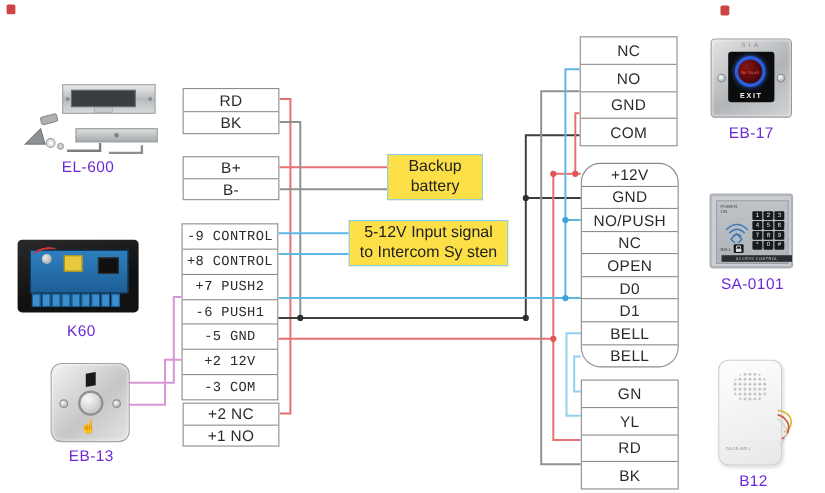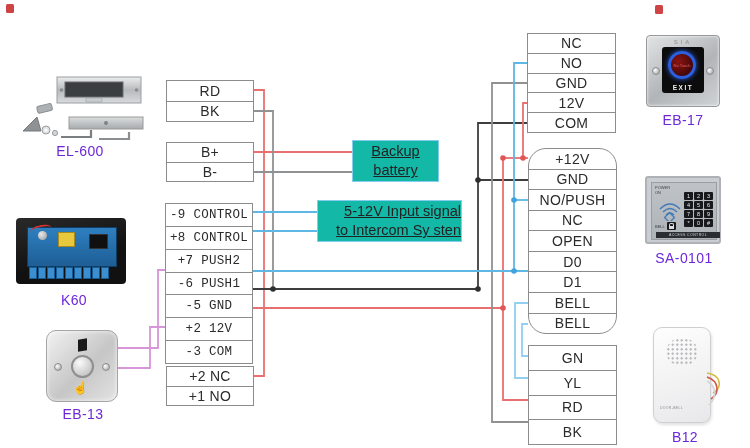--- a/index.html
+++ b/index.html
@@ -9,25 +9,25 @@
   
   .tblock{position:absolute;border:1.5px solid #8c8c8c;background:#fff;
     display:flex;flex-direction:column;box-sizing:border-box;}
   .trow{flex:1;display:flex;align-items:center;justify-content:center;
     font-size:14px;color:#2b2b2b;letter-spacing:.3px;
     border-bottom:1.5px solid #8c8c8c;white-space:nowrap;}
   .trow:last-child{border-bottom:none;}
   .tblock.small .trow{font-size:12.5px;}
 
   
-  .note{position:absolute;border:1.6px solid #85cced;background:#14b8a6;
+  .note{position:absolute;border:1.6px solid #85cced;background:#fde047;
     display:flex;flex-direction:column;justify-content:center;
-    font-size:14.5px;color:#222;line-height:19px;box-sizing:border-box;text-decoration:underline;}
+    font-size:14.5px;color:#222;line-height:19px;box-sizing:border-box;}
   .note.center{align-items:center;}
-  .note.left{align-items:flex-end;padding-left:0;}
+  .note.left{align-items:center;padding-left:0;}
 
   
   .wires{position:absolute;left:0;top:0;pointer-events:none;}
 
   
   .dev{position:absolute;}
   .devlabel{position:absolute;left:0;right:0;text-align:center;
     font-size:14px;color:#6d28d9;letter-spacing:.4px;}
 
   
@@ -189,21 +189,20 @@
 
   <div class="tblock" style="left:166px;top:366px;width:88px;height:40px;">
       <div class="trow">+2 NC</div>
       <div class="trow">+1 NO</div>
     </div>
 
   <div class="tblock" style="left:527px;top:33px;width:89px;height:100px;">
       <div class="trow">NC</div>
       <div class="trow">NO</div>
       <div class="trow">GND</div>
-      <div class="trow">12V</div>
       <div class="trow">COM</div>
     </div>
 
   <div class="tblock" style="left:528px;top:148px;width:89px;height:186px;border-radius:18px;">
       <div class="trow">+12V</div>
       <div class="trow">GND</div>
       <div class="trow">NO/PUSH</div>
       <div class="trow">NC</div>
       <div class="trow">OPEN</div>
       <div class="trow">D0</div>

